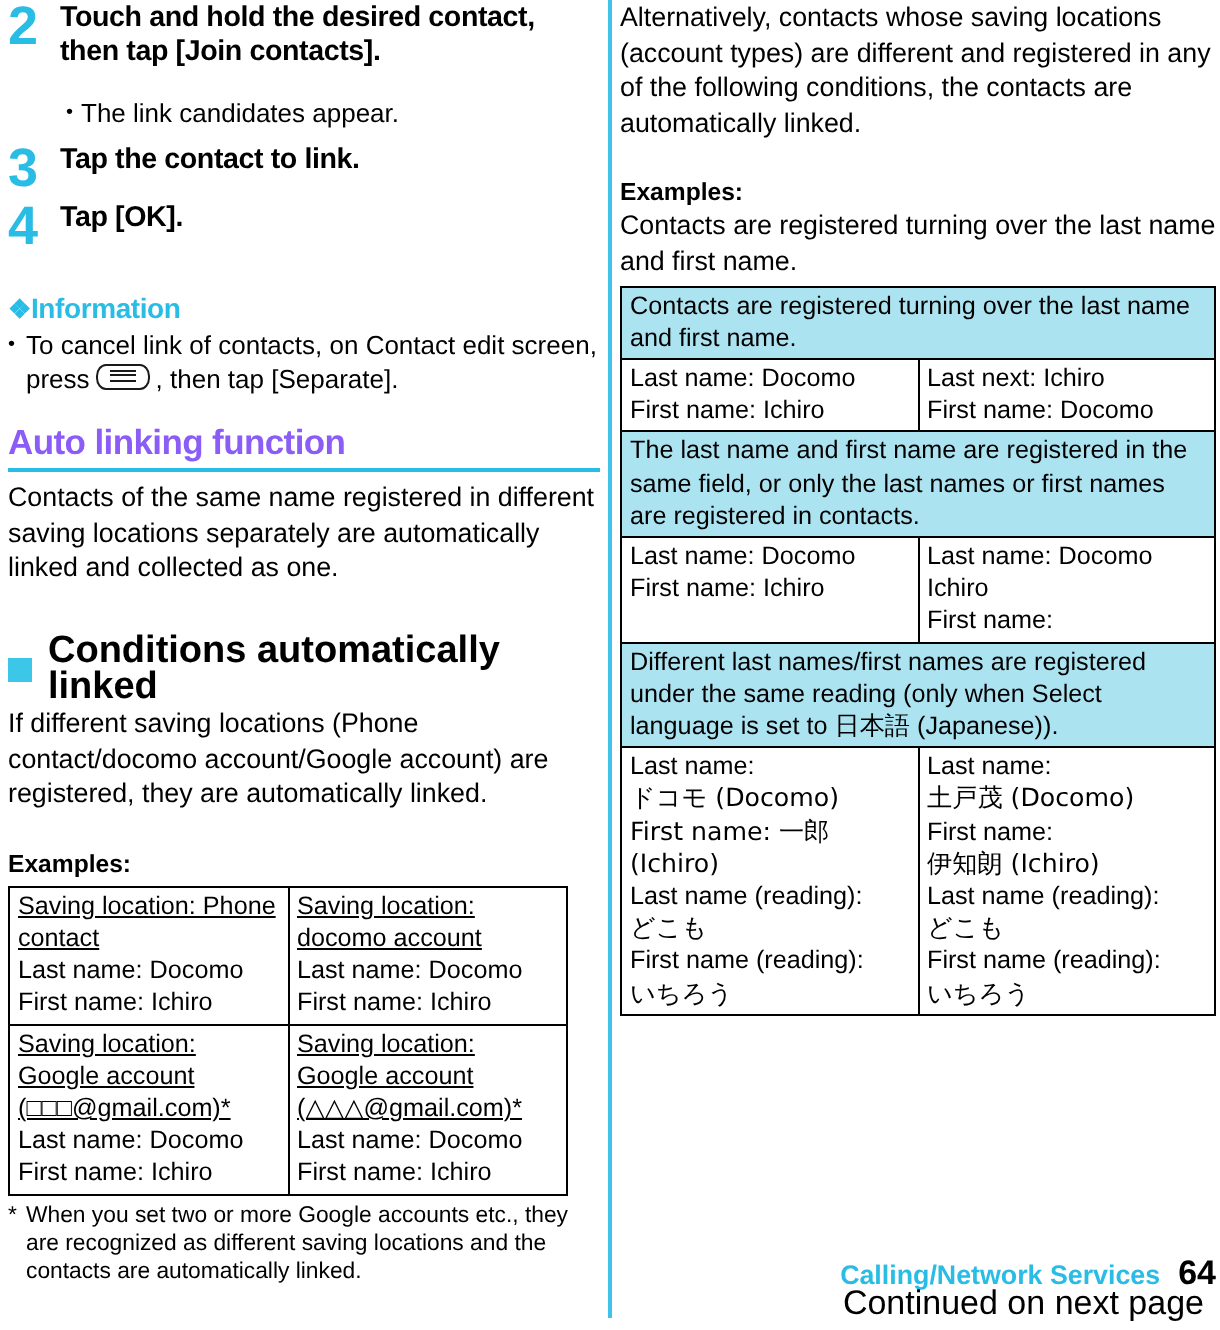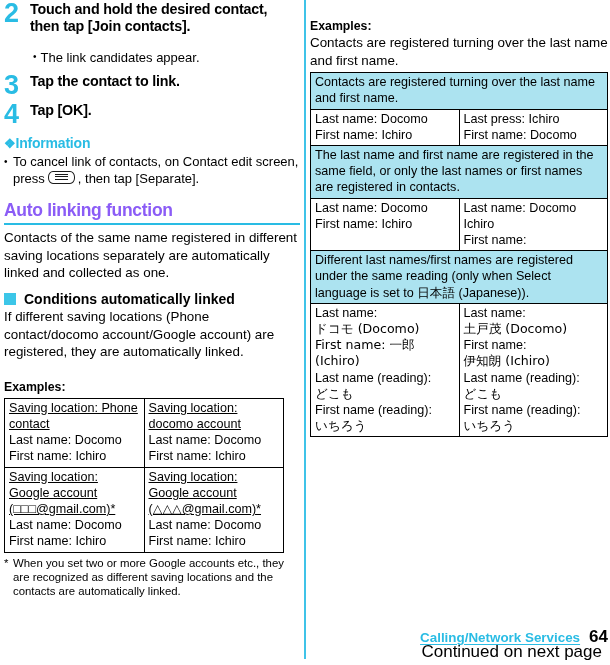--- a/index.html
+++ b/index.html
@@ -71,21 +71,21 @@
     margin-top: 13px;
   }
   .step-sub .dot { margin-right: 4px; font-size: 10px; vertical-align: 2px; }
 
   
   .info-head {
     color: #29bce4;
     font-weight: bold;
     font-size: 14px;
     line-height: 18px;
-    margin-top: 6px;
+    margin-top: 18px;
     letter-spacing: -0.2px;
   }
   .info-head .diamond { font-size: 13px; margin-right: 0px; }
   .info-item {
     font-size: 13px;
     line-height: 16.5px;
     display: flex;
     margin-top: 1px;
   }
   .info-item .bullet { width: 9px; flex: 0 0 9px; font-size: 10px; line-height: 16.5px; }
@@ -125,23 +125,23 @@
     background: #29bce4;
     margin-top: 2px;
     margin-bottom: 4px;
   }
   .body-p {
     font-size: 13.4px;
     line-height: 17.6px;
   }
   .sub-head {
     font-weight: bold;
-    font-size: 14px;
+    font-size: 19px;
     line-height: 18px;
-    margin-top: 8px;
+    margin-top: 24px;
     display: flex;
     align-items: center;
   }
   .sub-head .sq {
     width: 12px; height: 12px;
     background: #3cc6e8;
     display: inline-block;
     flex: 0 0 12px;
     margin-right: 8px;
   }
@@ -188,21 +188,20 @@
     right: 2px;
     bottom: 18px;
     display: flex;
     align-items: baseline;
     justify-content: flex-end;
   }
   .footer-link {
     color: #29bce4;
     font-weight: bold;
     font-size: 13.4px;
-    text-decoration: underline;
     text-underline-offset: 2px;
   }
   .footer-page {
     font-weight: bold;
     font-size: 17px;
     color: #000;
     margin-left: 9px;
   }
   .continued {
     position: absolute;
@@ -296,36 +295,37 @@
 
     <div class="footnote">
       <span class="star">*</span>
       <span class="ftxt">When you set two or more Google accounts etc., they are recognized as different saving locations and the contacts are automatically linked.</span>
     </div>
 
   </div>
 
   <div class="col col-right">
 
+    <div class="body-p">Alternatively, contacts whose saving locations (account types) are different and registered in any of the following conditions, the contacts are automatically linked.</div>
     <div class="examples-label">Examples:</div>
     <div class="body-p">Contacts are registered turning over the last name and first name.</div>
 
     <table class="grid t-right">
 
       <tbody>
           <tr>
         <td class="hdr" colspan="2">Contacts are registered turning over the last name and first name.</td>
       </tr>
       <tr>
         <td style="width:50%">
           <span>Last name: Docomo</span><br>
           <span>First name: Ichiro</span>
         </td>
         <td style="width:50%">
-          <span>Last press: Ichiro</span><br>
+          <span>Last next: Ichiro</span><br>
           <span>First name: Docomo</span>
         </td>
       </tr>
 
       <tr>
         <td class="hdr" colspan="2">The last name and first name are registered in the same field, or only the last names or first names are registered in contacts.</td>
       </tr>
       <tr>
         <td>
           <span>Last name: Docomo</span><br>

